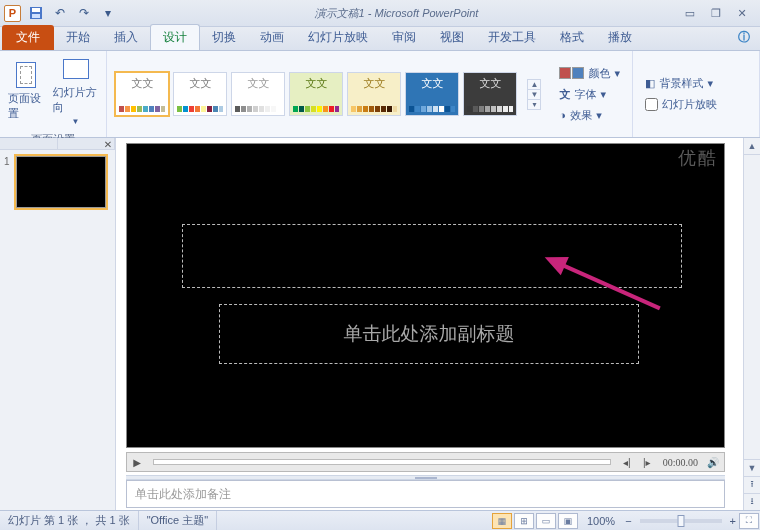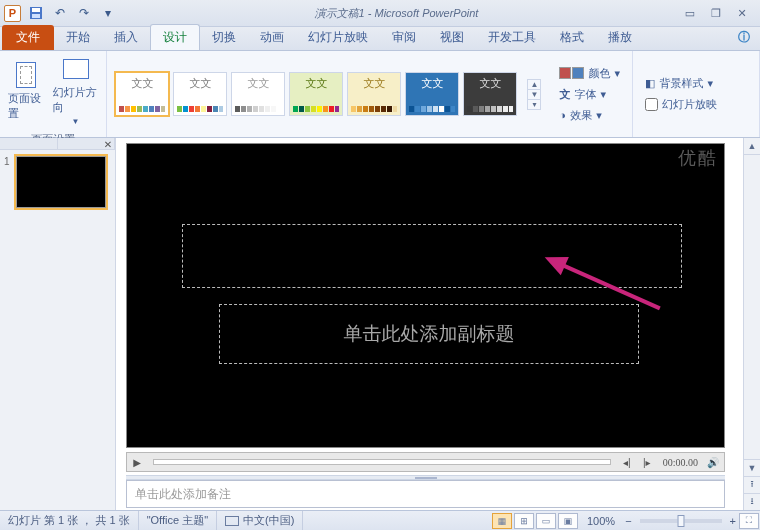--- a/index.html
+++ b/index.html
@@ -320,24 +320,20 @@
     <div class="strack"></div>
     <div class="sbtn bot">▼</div>
     <div class="sbtn bot">⭱</div>
     <div class="sbtn bot">⭳</div>
   </div>
 </div>
 
 <div class="status">
   <div class="status-seg">幻灯片 第 1 张 ， 共 1 张</div>
   <div class="status-seg">"Office 主题"</div>
-  <div class="status-seg">
-      <div class="kbd-ico"></div>
-      <span>中文(中国)</span>
-    </div>
   <div class="status-right">
     <div class="view-btn active">▦</div>
     <div class="view-btn">⊞</div>
     <div class="view-btn">▭</div>
     <div class="view-btn">▣</div>
     <div class="status-seg" style="border:none">100%</div>
     <div style="cursor:pointer;padding:0 2px">−</div>
     <div class="zoom-track">
         <div class="zoom-thumb"></div>
       </div>

